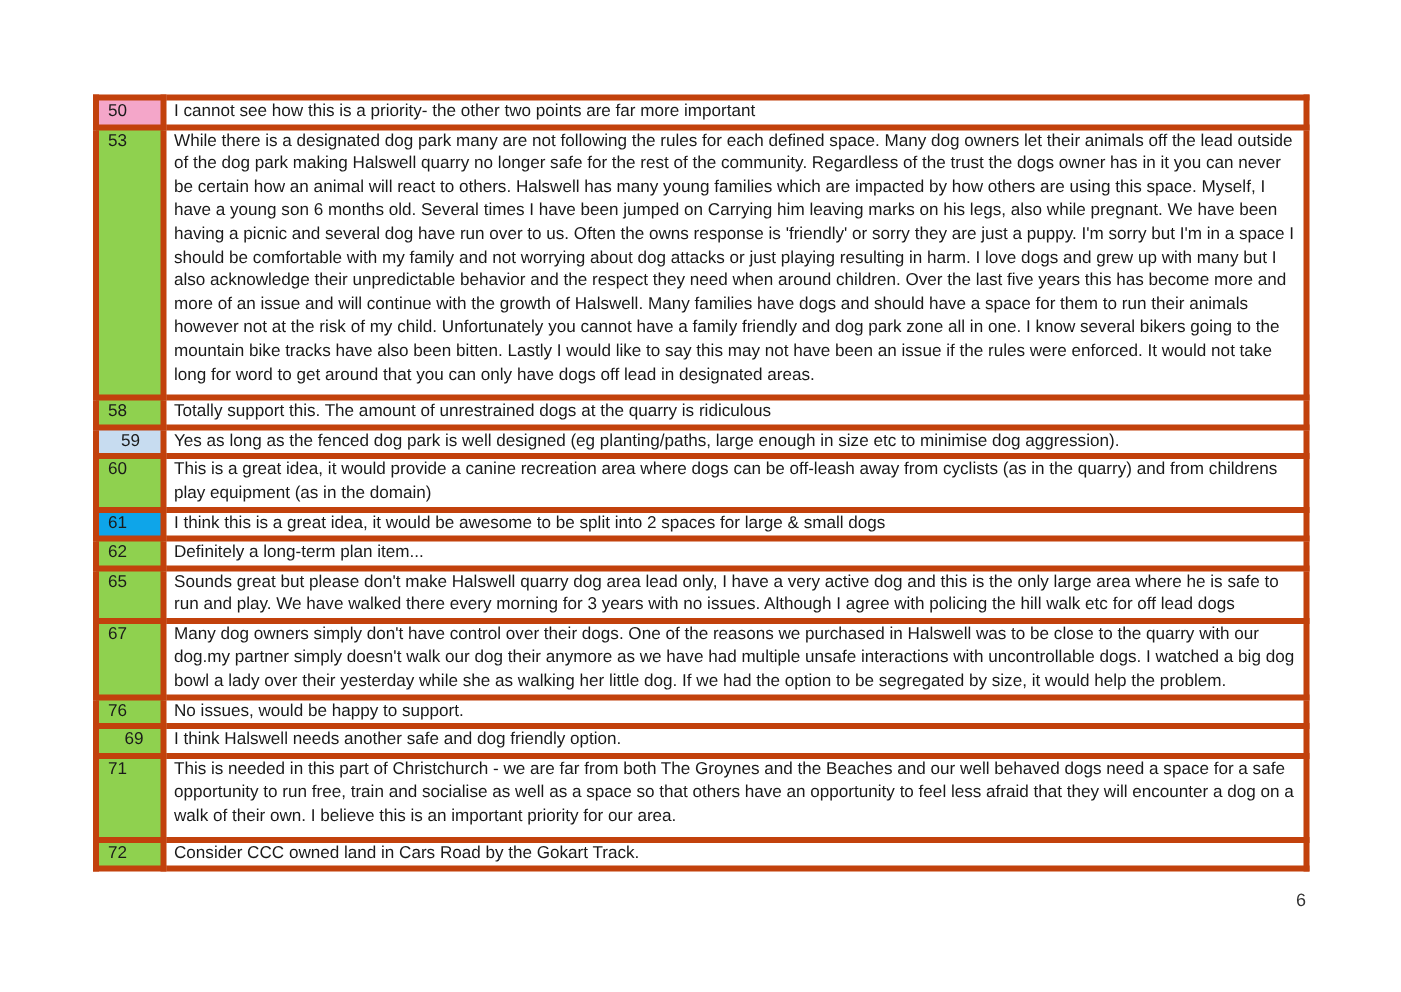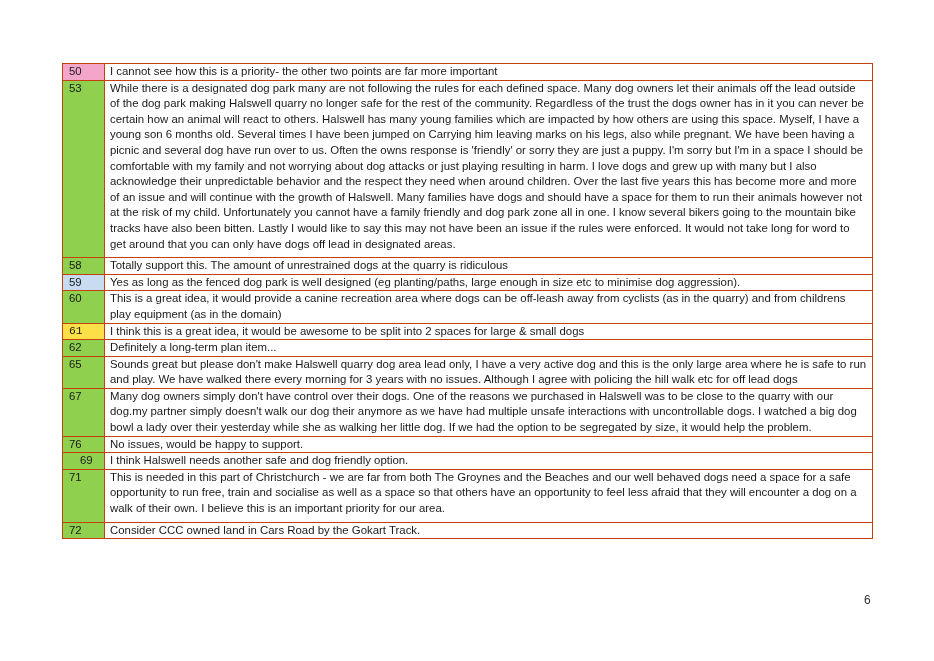--- a/index.html
+++ b/index.html
@@ -1,20 +1,20 @@
 <!DOCTYPE html>
 <html><head>
 <meta charset="utf-8">
 <style>
   html, body { margin: 0; padding: 0; background: #ffffff; }
   body { width: 934px; height: 661px; position: relative; overflow: hidden;
          font-family: "Liberation Sans", sans-serif; color: #1a1a1a; }
   .tbl { position: absolute; left: 62px; top: 63px; width: 811px;
          border-collapse: collapse; table-layout: fixed; }
-  .tbl td { border: 1px solid #c2410c; font-size: 11.4px; line-height: 15.6px;
+  .tbl td { border: 4px solid #c2410c; font-size: 11.4px; line-height: 15.6px;
             vertical-align: top; padding: 0 5px; }
   .tbl td.num { width: 30px; padding-left: 6px; }
   .tbl td.txt { padding-top: 0; padding-bottom: 0; }
   .tbl tr.gap td { padding-bottom: 5px; }
   .page-num { position: absolute; left: 864px; top: 593px; font-size: 12px; color: #333; }
 </style>
 </head>
 <body>
 
 <table class="tbl">
@@ -25,29 +25,29 @@
       </tr>
       <tr class="gap">
         <td class="num" style="background: rgb(143, 209, 79);">53</td>
         <td class="txt">While there is a designated dog park many are not following the rules for each defined space. Many dog owners let their animals off the lead outside of the dog park making Halswell quarry no longer safe for the rest of the community. Regardless of the trust the dogs owner has in it you can never be certain how an animal will react to others. Halswell has many young families which are impacted by how others are using this space. Myself, I have a young son 6 months old. Several times I have been jumped on Carrying him leaving marks on his legs, also while pregnant. We have been having a picnic and several dog have run over to us. Often the owns response is 'friendly' or sorry they are just a puppy. I'm sorry but I'm in a space I should be comfortable with my family and not worrying about dog attacks or just playing resulting in harm. I love dogs and grew up with many but I also acknowledge their unpredictable behavior and the respect they need when around children. Over the last five years this has become more and more of an issue and will continue with the growth of Halswell. Many families have dogs and should have a space for them to run their animals however not at the risk of my child. Unfortunately you cannot have a family friendly and dog park zone all in one.  I know several bikers going to the mountain bike tracks have also been bitten. Lastly I would like to say this may not have been an issue if the rules were enforced. It would not take long for word to get around that you can only have dogs off lead in designated areas.</td>
       </tr>
       <tr>
         <td class="num" style="background: rgb(143, 209, 79);">58</td>
         <td class="txt">Totally support this. The amount of unrestrained dogs at the quarry is ridiculous</td>
       </tr>
       <tr>
-        <td class="num" style="background: rgb(199, 220, 240);">59</td>
+        <td class="num" style="background: rgb(199, 220, 240); text-align: center;">59</td>
         <td class="txt">Yes as long as the fenced dog park is well designed (eg planting/paths, large enough in size etc to minimise dog aggression).</td>
       </tr>
       <tr>
         <td class="num" style="background: rgb(143, 209, 79);">60</td>
         <td class="txt">This is a great idea, it would provide a canine recreation area where dogs can be off-leash away from cyclists (as in the quarry) and from childrens play equipment (as in the domain)</td>
       </tr>
       <tr>
-        <td class="num" style="background: #fde047; font-family: Liberation Mono, monospace;">61</td>
+        <td class="num" style="background: #0ea5e9;">61</td>
         <td class="txt">I think this is a great idea, it would be awesome to be split into 2 spaces for large &amp; small dogs</td>
       </tr>
       <tr>
         <td class="num" style="background: rgb(143, 209, 79);">62</td>
         <td class="txt">Definitely a long-term plan item...</td>
       </tr>
       <tr>
         <td class="num" style="background: rgb(143, 209, 79); margin-top: 48px;">65</td>
         <td class="txt">Sounds great but please don't make Halswell quarry dog area lead only, I have a very active dog and this is the only large area where he is safe to run and play. We have walked there every morning for 3 years with no issues. Although I agree with policing the hill walk etc for off lead dogs</td>
       </tr>

